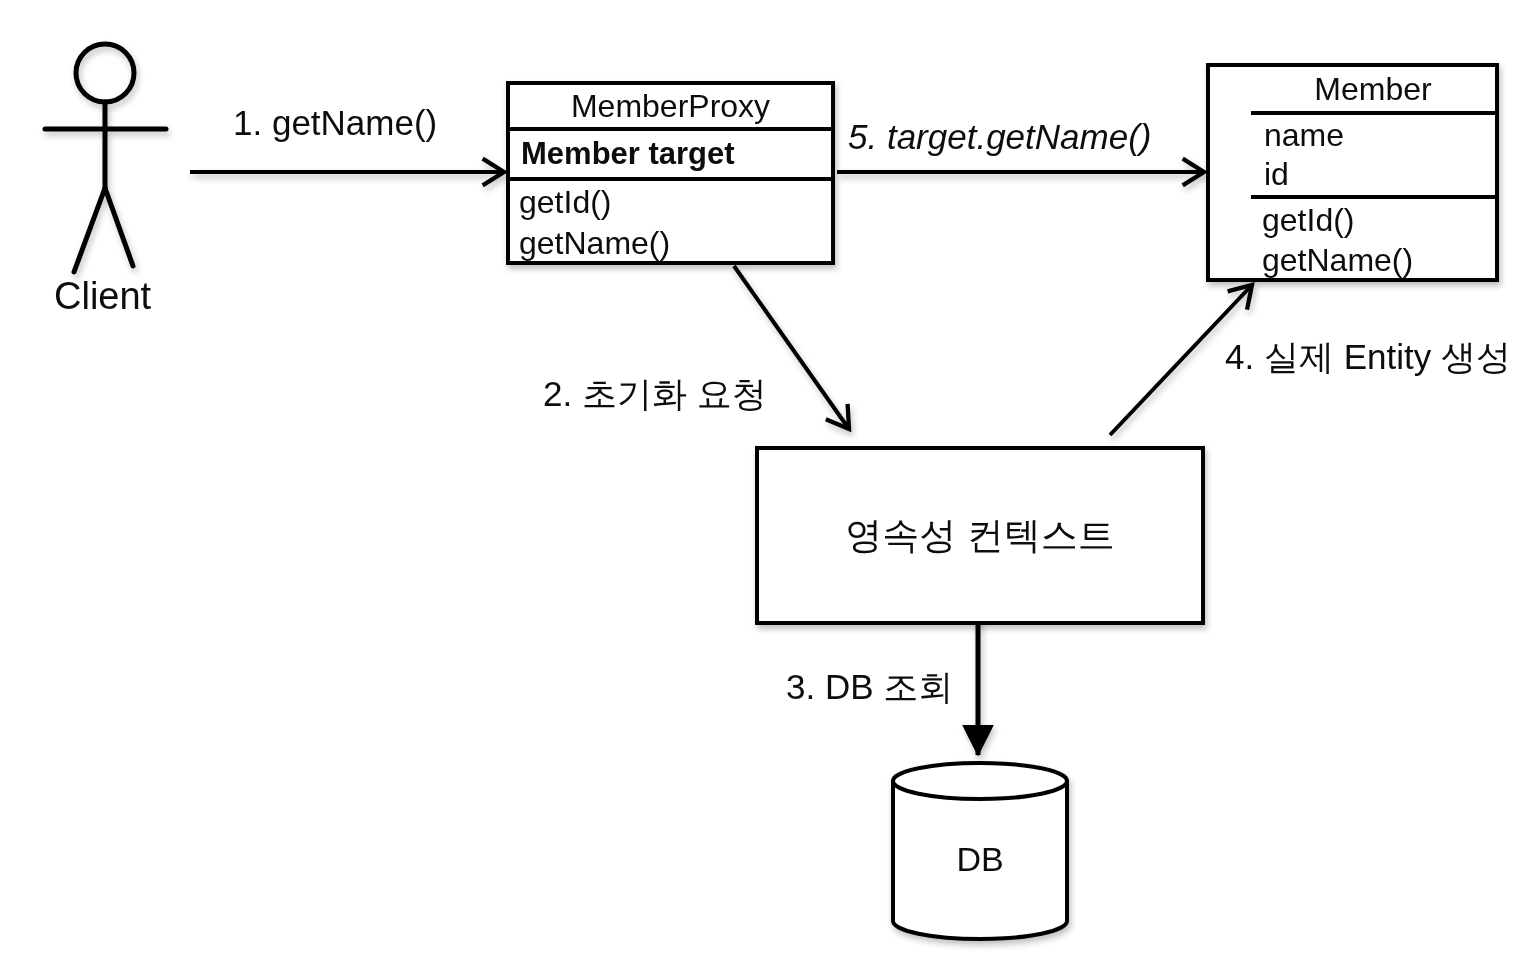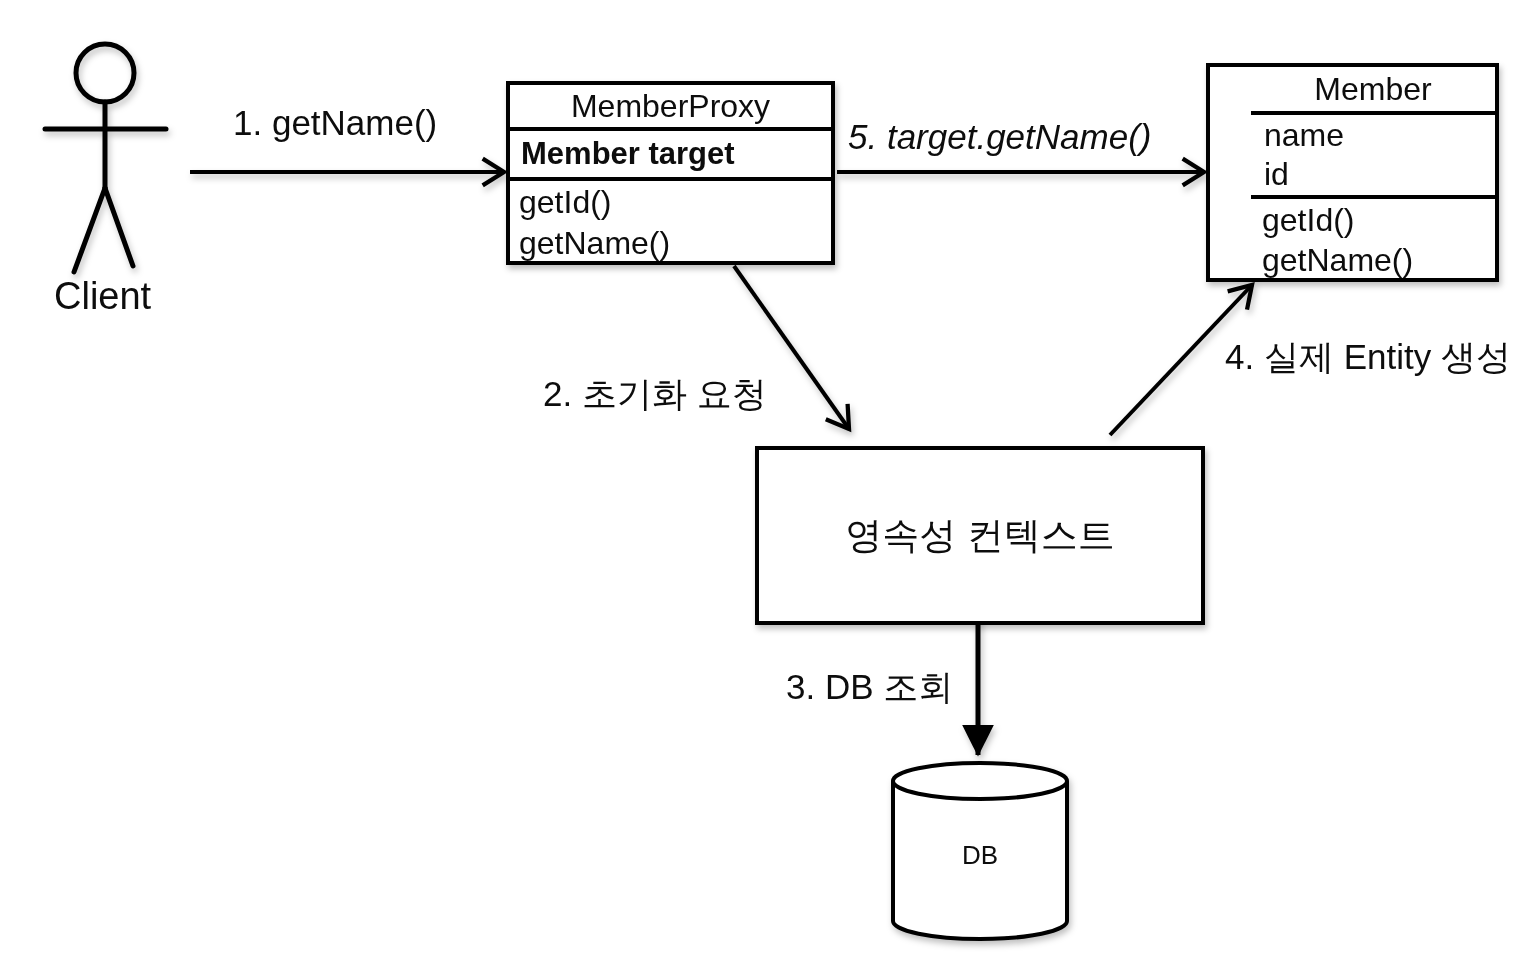--- a/index.html
+++ b/index.html
@@ -63,21 +63,21 @@
     font-size: 35px;
     white-space: nowrap;
     color: #0d0d0d;
   }
   .lbl-step1 { left: 233px; top: 103px; }
   .lbl-step5 { left: 848px; top: 117px; font-style: italic; }
   .lbl-step2 { left: 543px; top: 323px; margin-top: 48px; }
   .lbl-step4 { left: 1225px; top: 334px; }
   .lbl-step3 { left: 786px; top: 664px; }
   .lbl-client { left: 54px; top: 275px; font-size: 38px; }
-  .lbl-db { left: 948px; top: 840px; width: 64px; text-align: center; font-size: 26px; }
+  .lbl-db { left: 948px; top: 840px; width: 64px; text-align: center; font-size: 34px; }
 </style>
 </head>
 <body>
 
 <div class="canvas">
 
   <svg class="layer" width="1540" height="966" viewBox="0 0 1540 966">
     <defs>
       <filter id="soft" x="-20%" y="-20%" width="140%" height="140%">
         <feDropShadow dx="2" dy="4" stdDeviation="3" flood-color="#000" flood-opacity="0.25"></feDropShadow>

